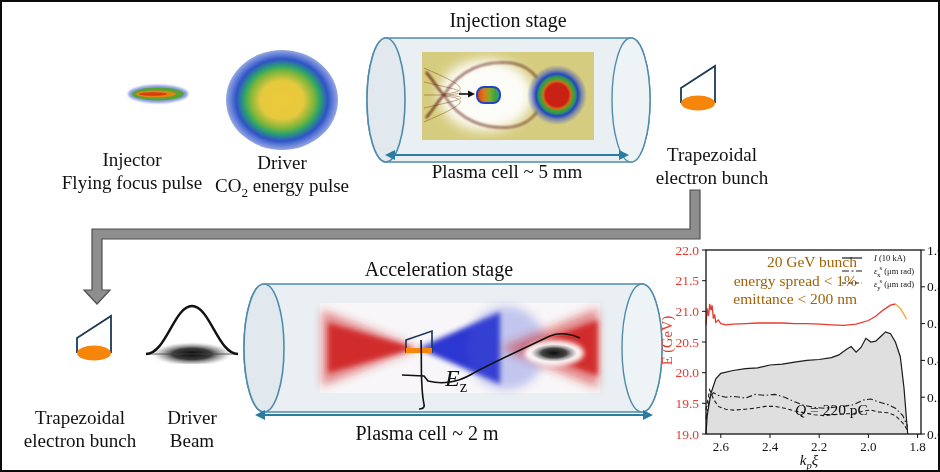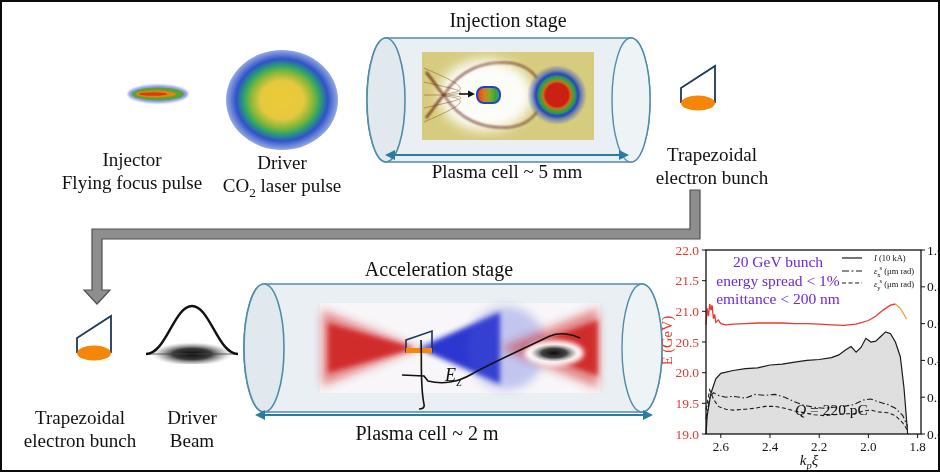--- a/index.html
+++ b/index.html
@@ -1,29 +1,29 @@
 <!DOCTYPE html>
 <html><head>
 <meta charset="utf-8">
 <style>
   html,body{margin:0;padding:0;background:#fff;}
   #fig{position:relative;width:940px;height:472px;background:#fff;border:2px solid #0b0b0b;box-sizing:border-box;
        font-family:"Liberation Serif", serif;color:#111;overflow:hidden;padding-left:44px;}
   .abs{position:absolute;}
   .lbl{text-align:center;font-size:19px;line-height:23px;color:#111;}
   .title{text-align:center;font-size:20px;color:#111;}
-  .annline{text-align:center;font-size:15.5px;line-height:18.5px;color:#6d28d9;}
+  .annline{text-align:right;font-size:15.5px;line-height:18.5px;color:#a16207;}
   .qlbl{text-align:center;font-size:15.5px;color:#111;}
   .ylab{color:#e8392e;font-size:14.5px;text-align:center;transform:rotate(-90deg);}
   .xlab{font-size:15px;text-align:center;font-style:italic;}
   sub{font-size:70%;} sup{font-size:70%;}
   .legend-row{display:flex;align-items:center;gap:12px;height:12.5px;font-size:8.5px;color:#111;white-space:nowrap;}
   .legend-row i{font-style:italic;}
   .legend-row sub{font-size:6.5px;} .legend-row sup{font-size:6.5px;margin-left:-1px;}
-  .ezlbl{font-size:18px;color:#111;}
+  .ezlbl{font-size:24px;color:#111;}
   svg{display:block;}
 </style>
 </head>
 <body>
 
 <div id="fig">
 
   <div class="abs title" style="left:396px;top:7px;width:220px;">Injection stage</div>
 
   <svg class="abs" style="left:124px;top:78px;" width="68" height="28">
@@ -111,21 +111,21 @@
     <div>Trapezoidal</div>
     <div>electron bunch</div>
   </div>
 
   <div class="abs lbl" style="left:52px;top:146px;width:156px;">
     <div>Injector</div>
     <div>Flying focus pulse</div>
   </div>
   <div class="abs lbl" style="left:195px;top:149px;width:170px;">
     <div>Driver</div>
-    <div><span>CO</span><sub>2</sub><span> laser pulse</span></div>
+    <div><span>CO</span><sub>2</sub><span> energy pulse</span></div>
   </div>
 
   <svg class="abs" style="left:70px;top:183px;" width="640" height="125">
     <path d="M618,5 L628,5 L628,54 L30,54 L30,105 L38,105 L25,119 L12,105 L20,105 L20,44 L618,44 Z" fill="#8e8e8e" stroke="#4f4f4f" stroke-width="1.2"></path>
   </svg>
 
   <div class="abs title" style="left:327px;top:256px;width:220px;">Acceleration stage</div>
 
   <svg class="abs" style="left:72px;top:310px;" width="42" height="50">
     <polygon points="3,26 37,4 37,40 3,40" fill="#ffffff" stroke="#1d3a57" stroke-width="1.8"></polygon>

